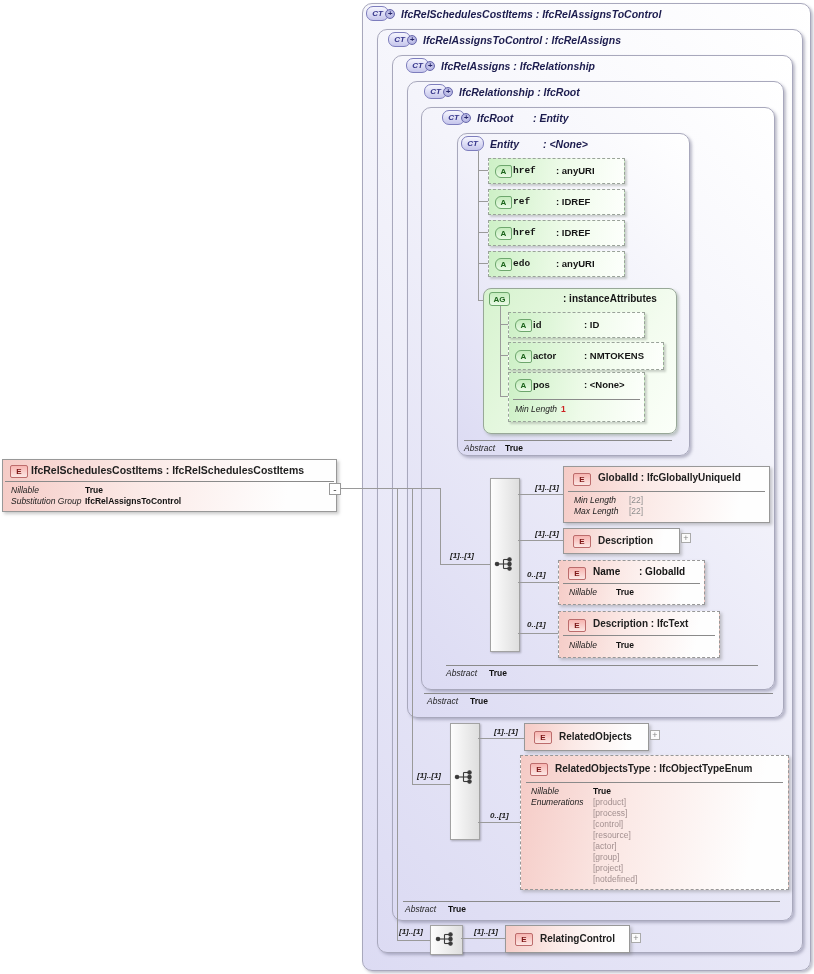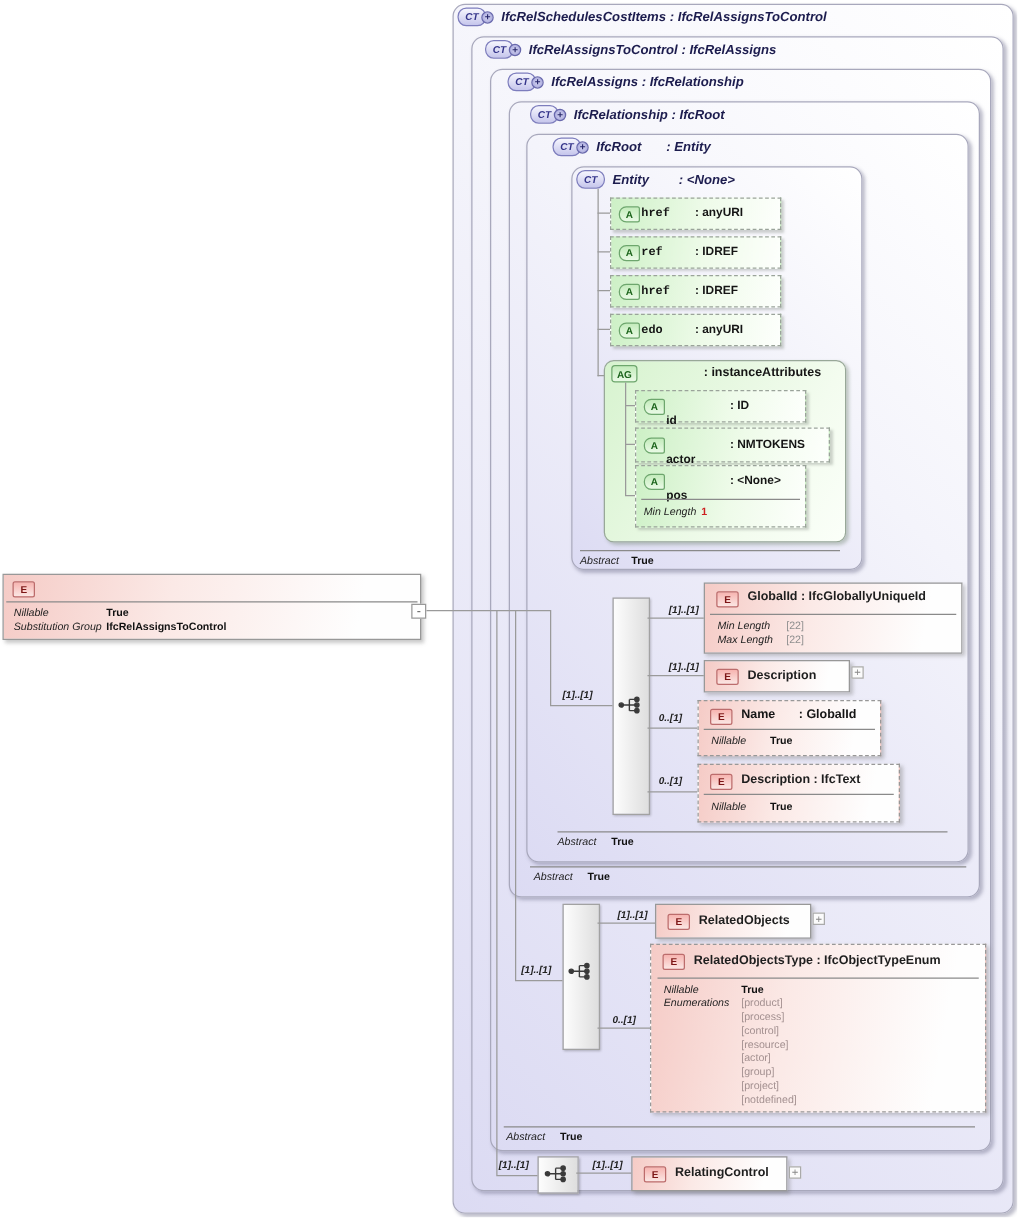--- a/index.html
+++ b/index.html
@@ -49,21 +49,21 @@
            border:1px solid #6da66d;border-radius:3px;
            background:linear-gradient(#c4ecbc,#eafae6);
            font-size:8px;font-weight:bold;color:#1c641c;}
 
   .duo{position:absolute;display:flex;font-size:9.5px;font-weight:bold;color:#151515;white-space:pre;}
   .nw43{display:inline-block;min-width:43px;font-family:Liberation Mono, monospace;}
   .nw46{display:inline-block;min-width:46px;}
   .nw47{display:inline-block;min-width:47px;}
   .nw49{display:inline-block;min-width:49px;margin-top:24px;}
   .nw50{display:inline-block;min-width:50px;}
-  .nw51{display:inline-block;min-width:51px;margin-top:12px;}
+  .nw51{display:inline-block;min-width:51px;}
 
   .sep{position:absolute;height:1px;background:#8a8a8a;}
   .hl{position:absolute;height:1px;background:#9a9a9a;}
   .vl{position:absolute;width:1px;background:#9a9a9a;}
 
   .cardn{position:absolute;font-size:8px;font-style:italic;font-weight:bold;color:#222;white-space:pre;}
   .plbl{position:absolute;font-size:8.5px;font-style:italic;color:#222;white-space:pre;}
   .pval{position:absolute;font-size:8.5px;font-weight:bold;color:#111;white-space:pre;}
   .pgray{position:absolute;font-size:8.5px;color:#8f8f8f;white-space:pre;}
   .penum{position:absolute;font-size:8.5px;color:#a39090;white-space:pre;}
@@ -328,20 +328,21 @@
   <div class="hl" style="left:461px;top:938px;width:44px"></div>
   <span class="cardn" style="left:474px;top:927px">[1]..[1]</span>
   <div class="ebox" style="left:505px;top:925px;width:123px;height:26px">
     <span class="e-icon" style="left:9px;top:7px">E</span>
     <span class="etitle" style="left:34px;top:7px">RelatingControl</span>
   </div>
   <div class="plusbox" style="left:631px;top:933px">+</div>
 
   <div class="ebox" style="left:2px;top:459px;width:333px;height:51px">
     <span class="e-icon" style="left:7px;top:5px">E</span>
+    <span class="etitle" style="left:28px;top:4px;font-size:10.5px">IfcRelSchedulesCostItems : IfcRelSchedulesCostItems</span>
     <div class="sep" style="left:2px;top:21px;width:329px;position:absolute"></div>
     <span class="plbl" style="left:8px;top:25px">Nillable</span>
     <span class="pval" style="left:82px;top:25px">True</span>
     <span class="plbl" style="left:8px;top:36px">Substitution Group</span>
     <span class="pval" style="left:82px;top:36px">IfcRelAssignsToControl</span>
   </div>
   <div class="minusbox" style="left:329px;top:483px">-</div>
 
 </div>
 

